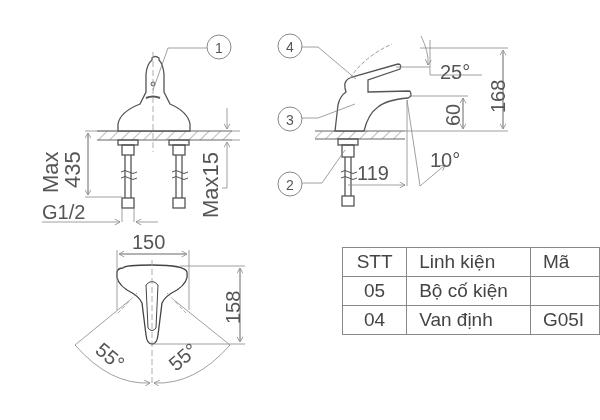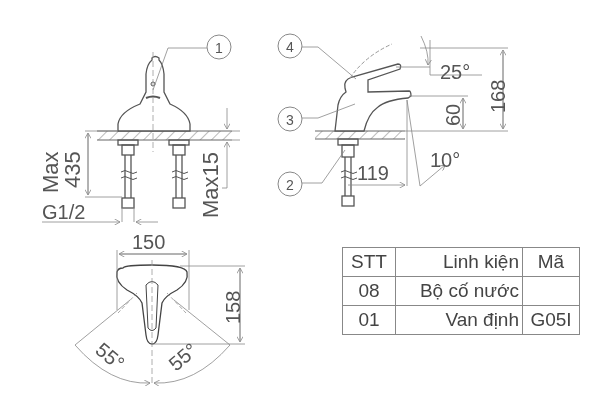--- a/index.html
+++ b/index.html
@@ -1,23 +1,23 @@
 <!DOCTYPE html>
 <html><head>
 <meta charset="utf-8">
 <style>
   html,body{margin:0;padding:0;background:#ffffff;}
   body{width:600px;height:420px;position:relative;overflow:hidden;font-family:"Liberation Sans",sans-serif;}
   svg{position:absolute;left:0;top:0;}
   .lbl{font-family:"Liberation Sans",sans-serif;fill:#555;}
   .tbl{position:absolute;left:342px;top:247px;border-collapse:collapse;font-family:"Liberation Sans",sans-serif;color:#444;}
-  .tbl td{border:1px solid #888;height:28px;padding:0 3px;font-size:19px;line-height:28px;white-space:nowrap;font-weight:300;}
+  .tbl td{border:1px solid #888;height:28px;padding:0 12px;font-size:19px;line-height:28px;white-space:nowrap;font-weight:300;}
   .c1{width:46px;text-align:center;}
-  .c2{width:120px;text-align:right;}
-  .c3{width:50px;text-align:center;}
+  .c2{width:120px;text-align:left;}
+  .c3{width:50px;text-align:left;}
 </style>
 </head>
 <body>
 
 <svg width="600" height="420" viewBox="0 0 600 420">
   <defs>
     <pattern id="hatch" width="8" height="8" patternUnits="userSpaceOnUse" patternTransform="rotate(45)">
       <line x1="0" y1="0" x2="0" y2="8" stroke="#777" stroke-width="1"></line>
     </pattern>
     <marker id="arr" markerWidth="8" markerHeight="8" refX="7" refY="4" orient="auto">
@@ -159,23 +159,23 @@
 </svg>
 
 <table class="tbl">
   <tbody>
       <tr>
     <td class="c1">STT</td>
     <td class="c2">Linh kiện</td>
     <td class="c3">Mã</td>
   </tr>
   <tr>
-    <td class="c1">08</td>
-    <td class="c2">Bộ cố nước</td>
+    <td class="c1">05</td>
+    <td class="c2">Bộ cố kiện</td>
     <td class="c3"></td>
   </tr>
   <tr>
-    <td class="c1">01</td>
+    <td class="c1">04</td>
     <td class="c2">Van định</td>
     <td class="c3">G05I</td>
   </tr>
 </tbody>
   </table>
 
 </body></html>

